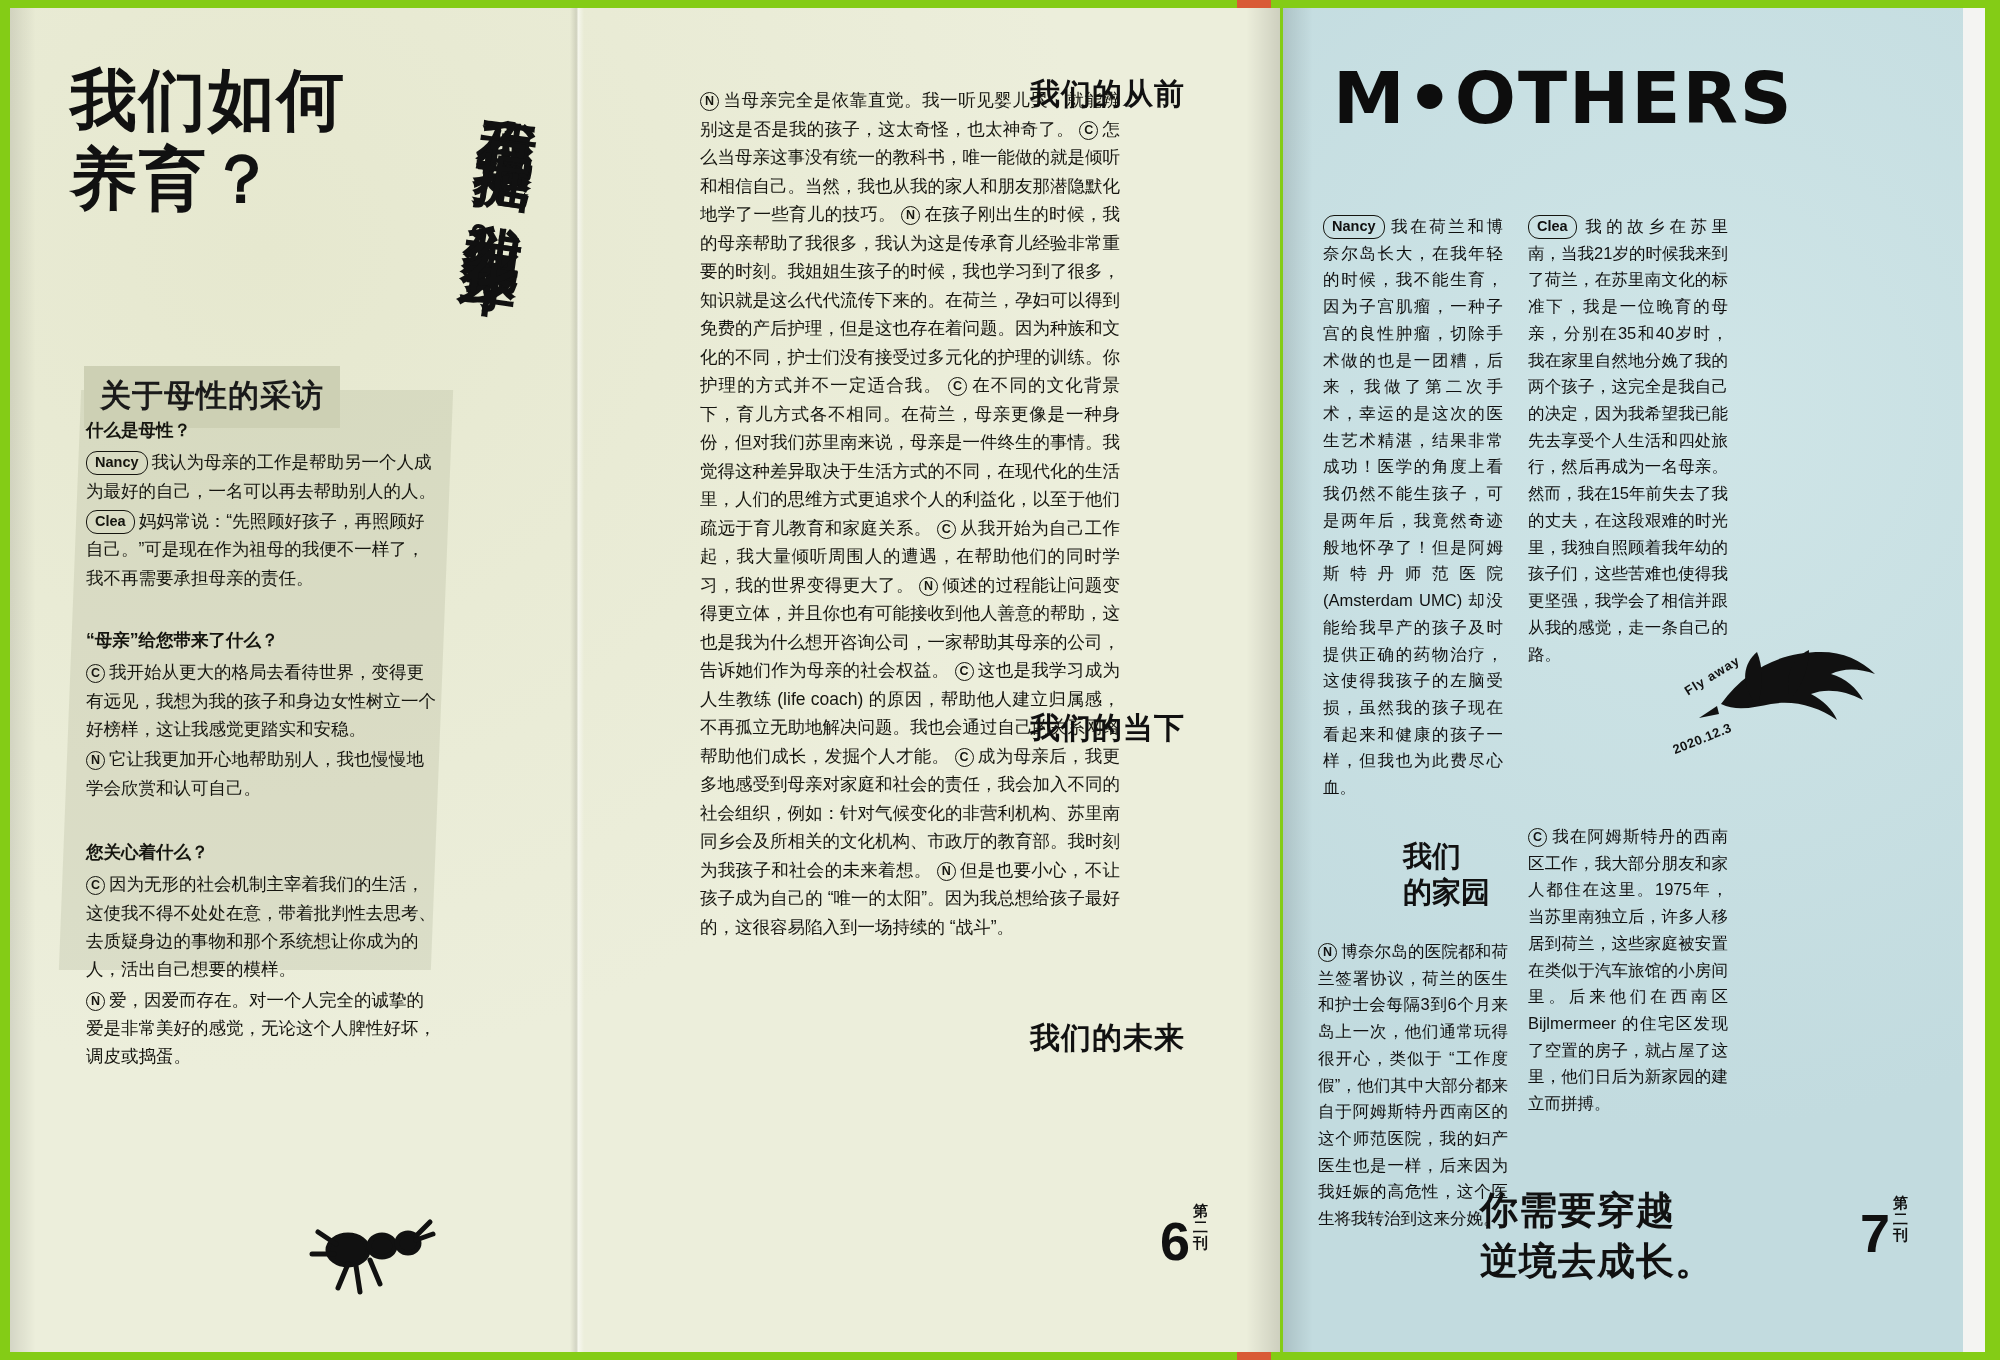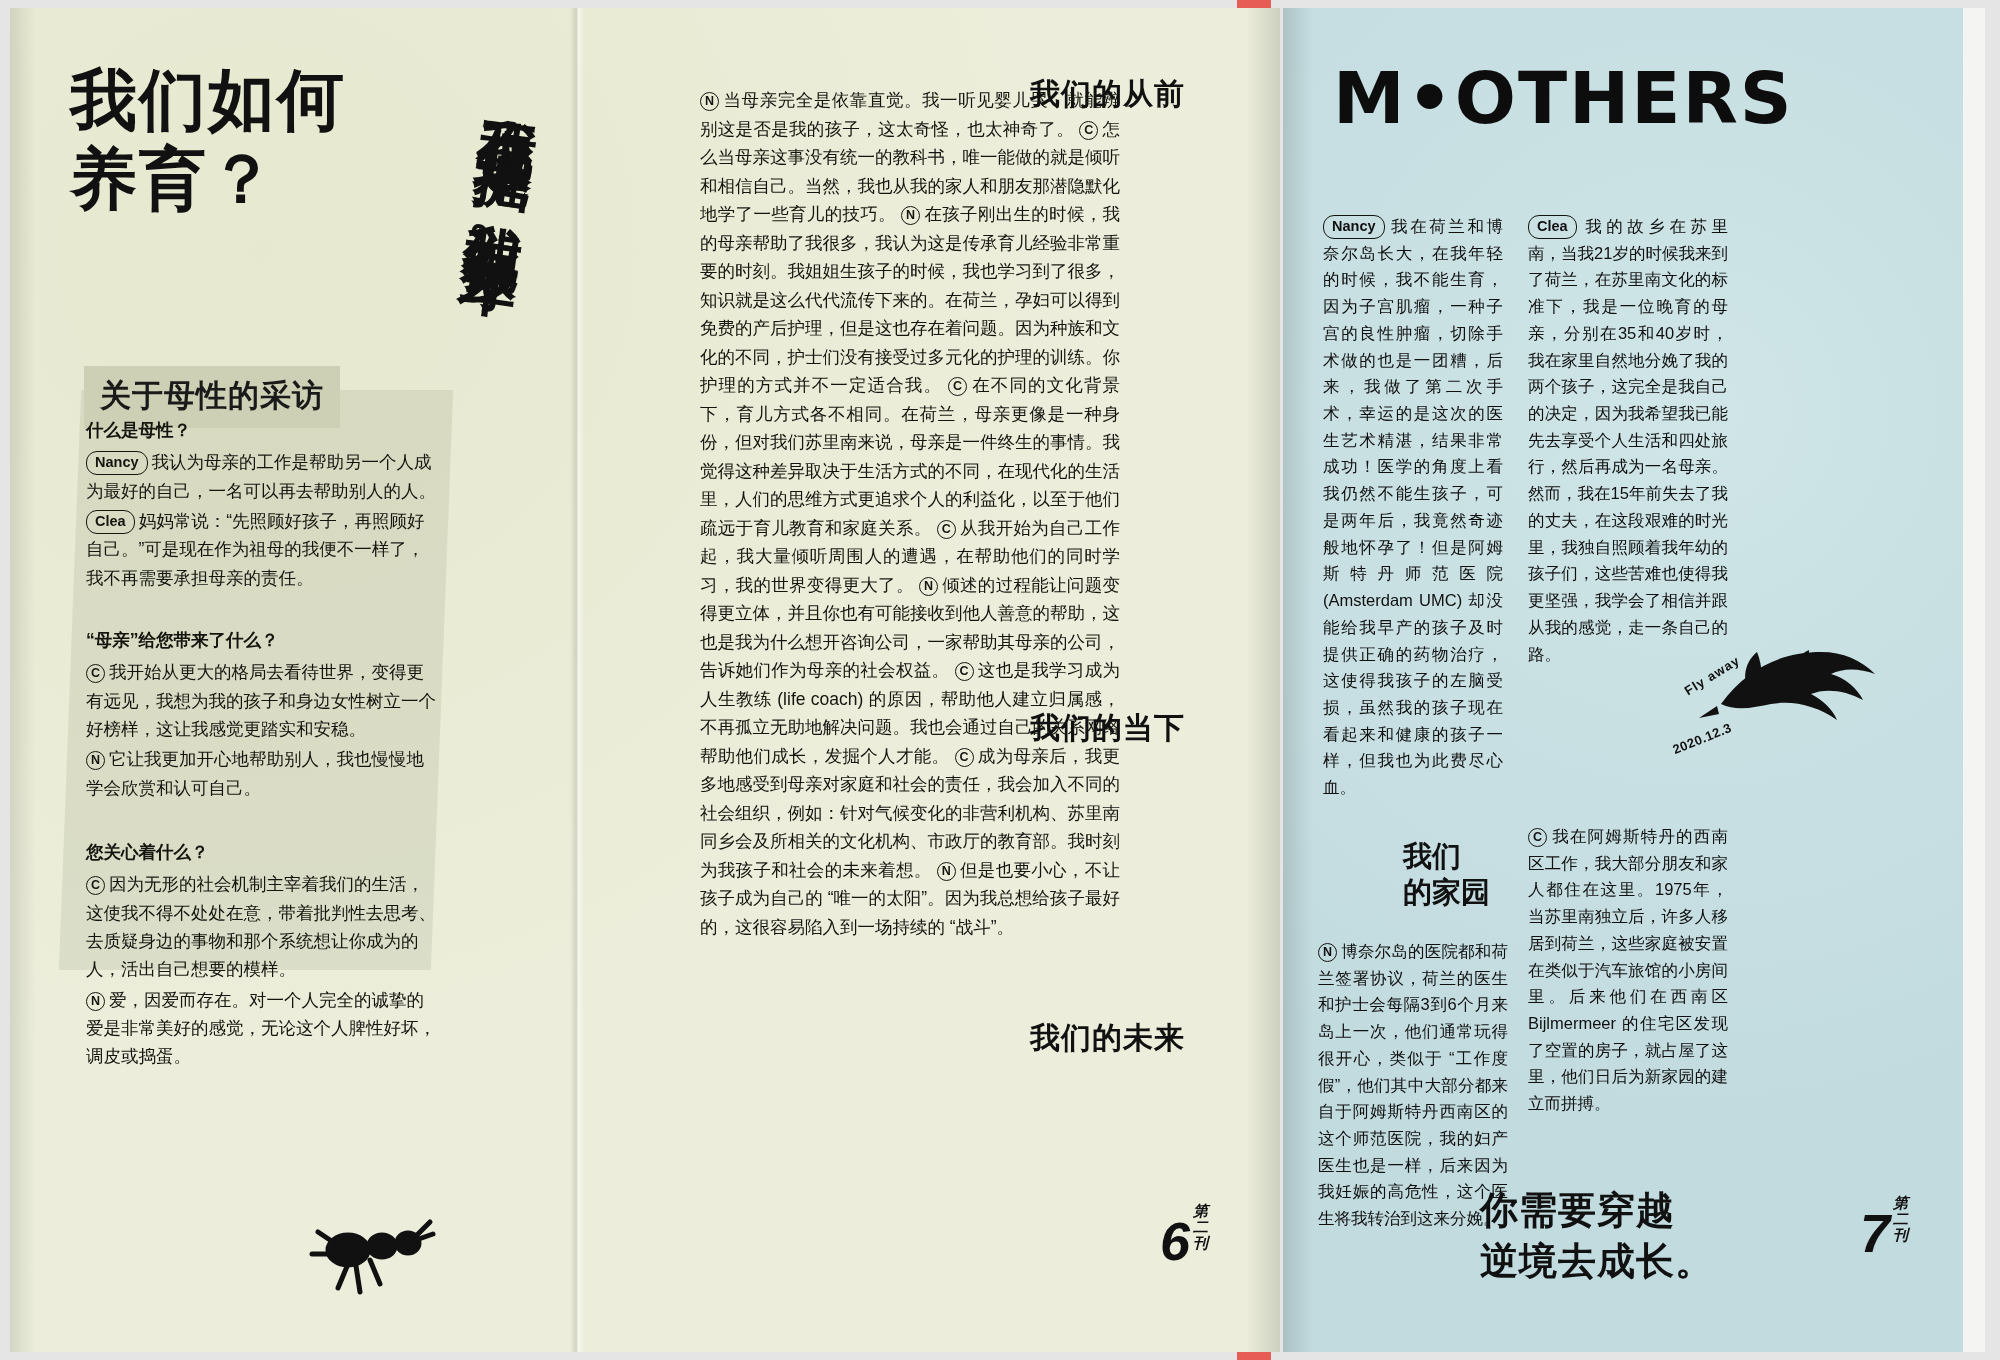--- a/index.html
+++ b/index.html
@@ -11,21 +11,21 @@
     width: 2000px;
     height: 1360px;
     overflow: hidden;
     font-family: "Liberation Sans", sans-serif;
   }
   .spread {
     position: absolute;
     left: 0; top: 0;
     width: 2000px;
     height: 1360px;
-    background: #e5e5e5;
+    background: #84cc16;
   }
   
   .page-left {
     position: absolute;
     left: 10px; top: 8px;
     width: 1270px; height: 1344px;
     background: #eceedb;
     background-image:
       radial-gradient(circle at 20% 18%, #e6e8cf 0%, #eceedb 55%),
       radial-gradient(circle at 70% 80%, #e9ebd4 0%, #eceedb 60%);
@@ -167,21 +167,20 @@
     font-size: 30px;
     font-weight: bold;
     color: #111;
     letter-spacing: 1px;
   }
   .pagenum {
     position: absolute;
     font-size: 54px;
     font-weight: bold;
     color: #111;
-    font-style: italic;
   }
   .pagenum small {
     font-size: 15px;
     font-weight: bold;
     line-height: 1.05;
     display: inline-block;
     vertical-align: 12px;
     margin-left: 3px;
   }
   

